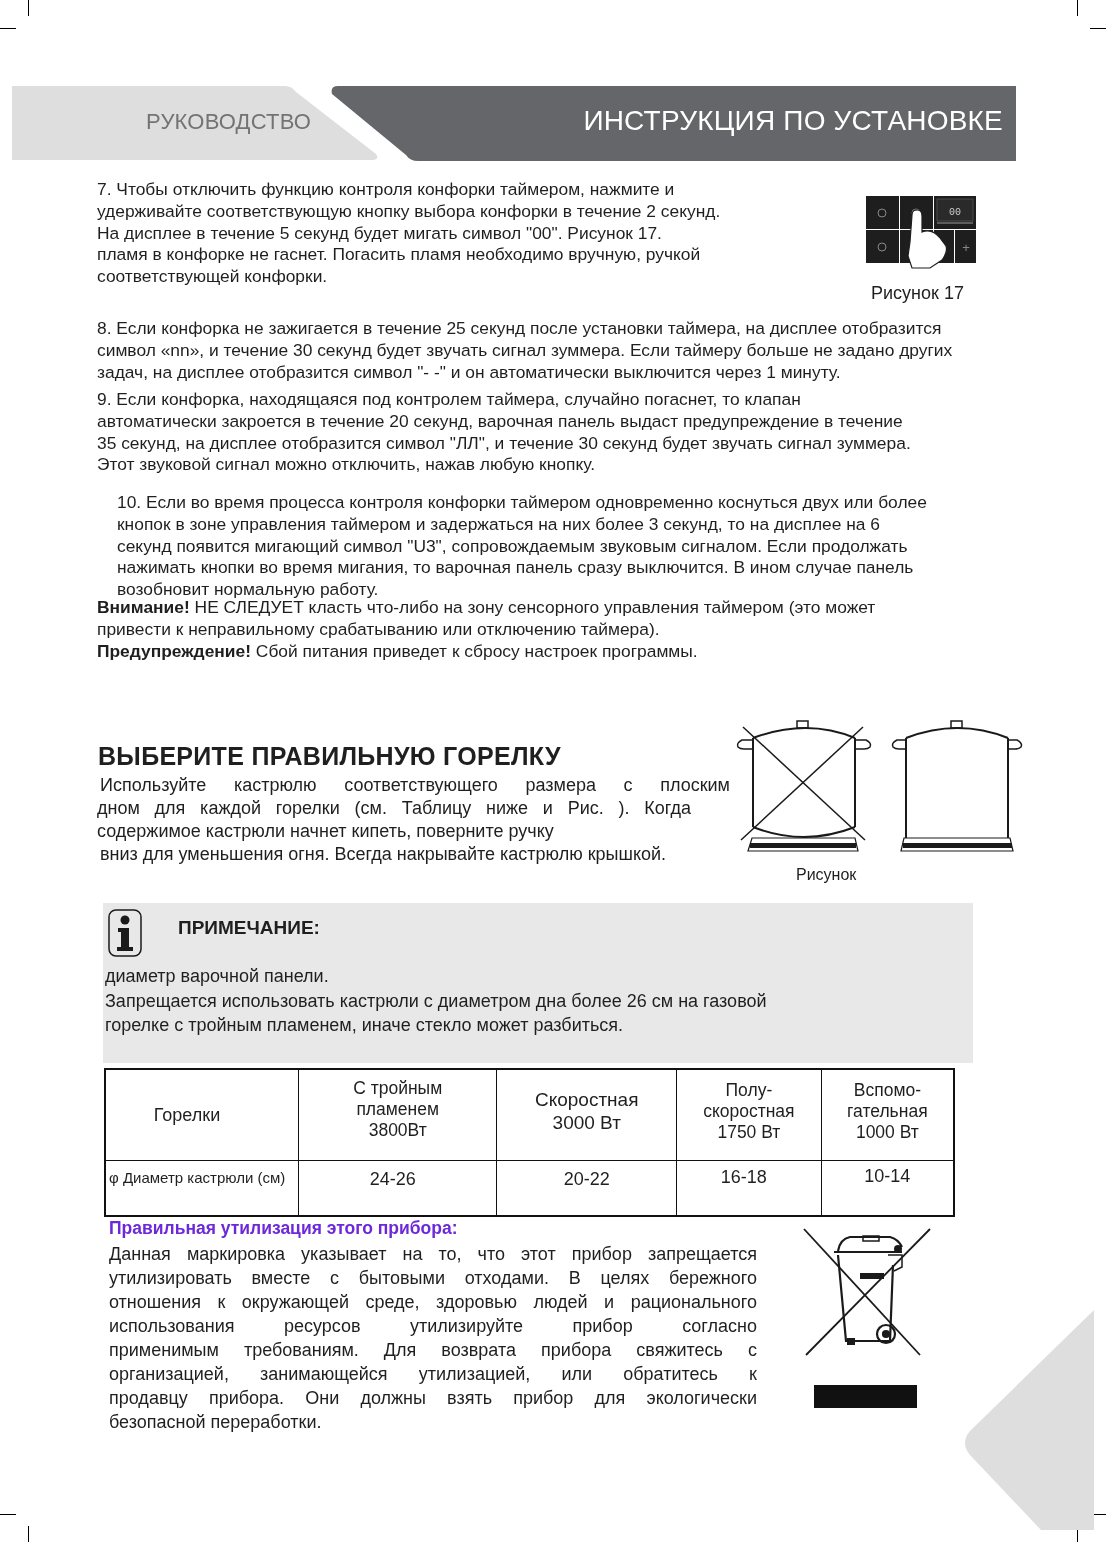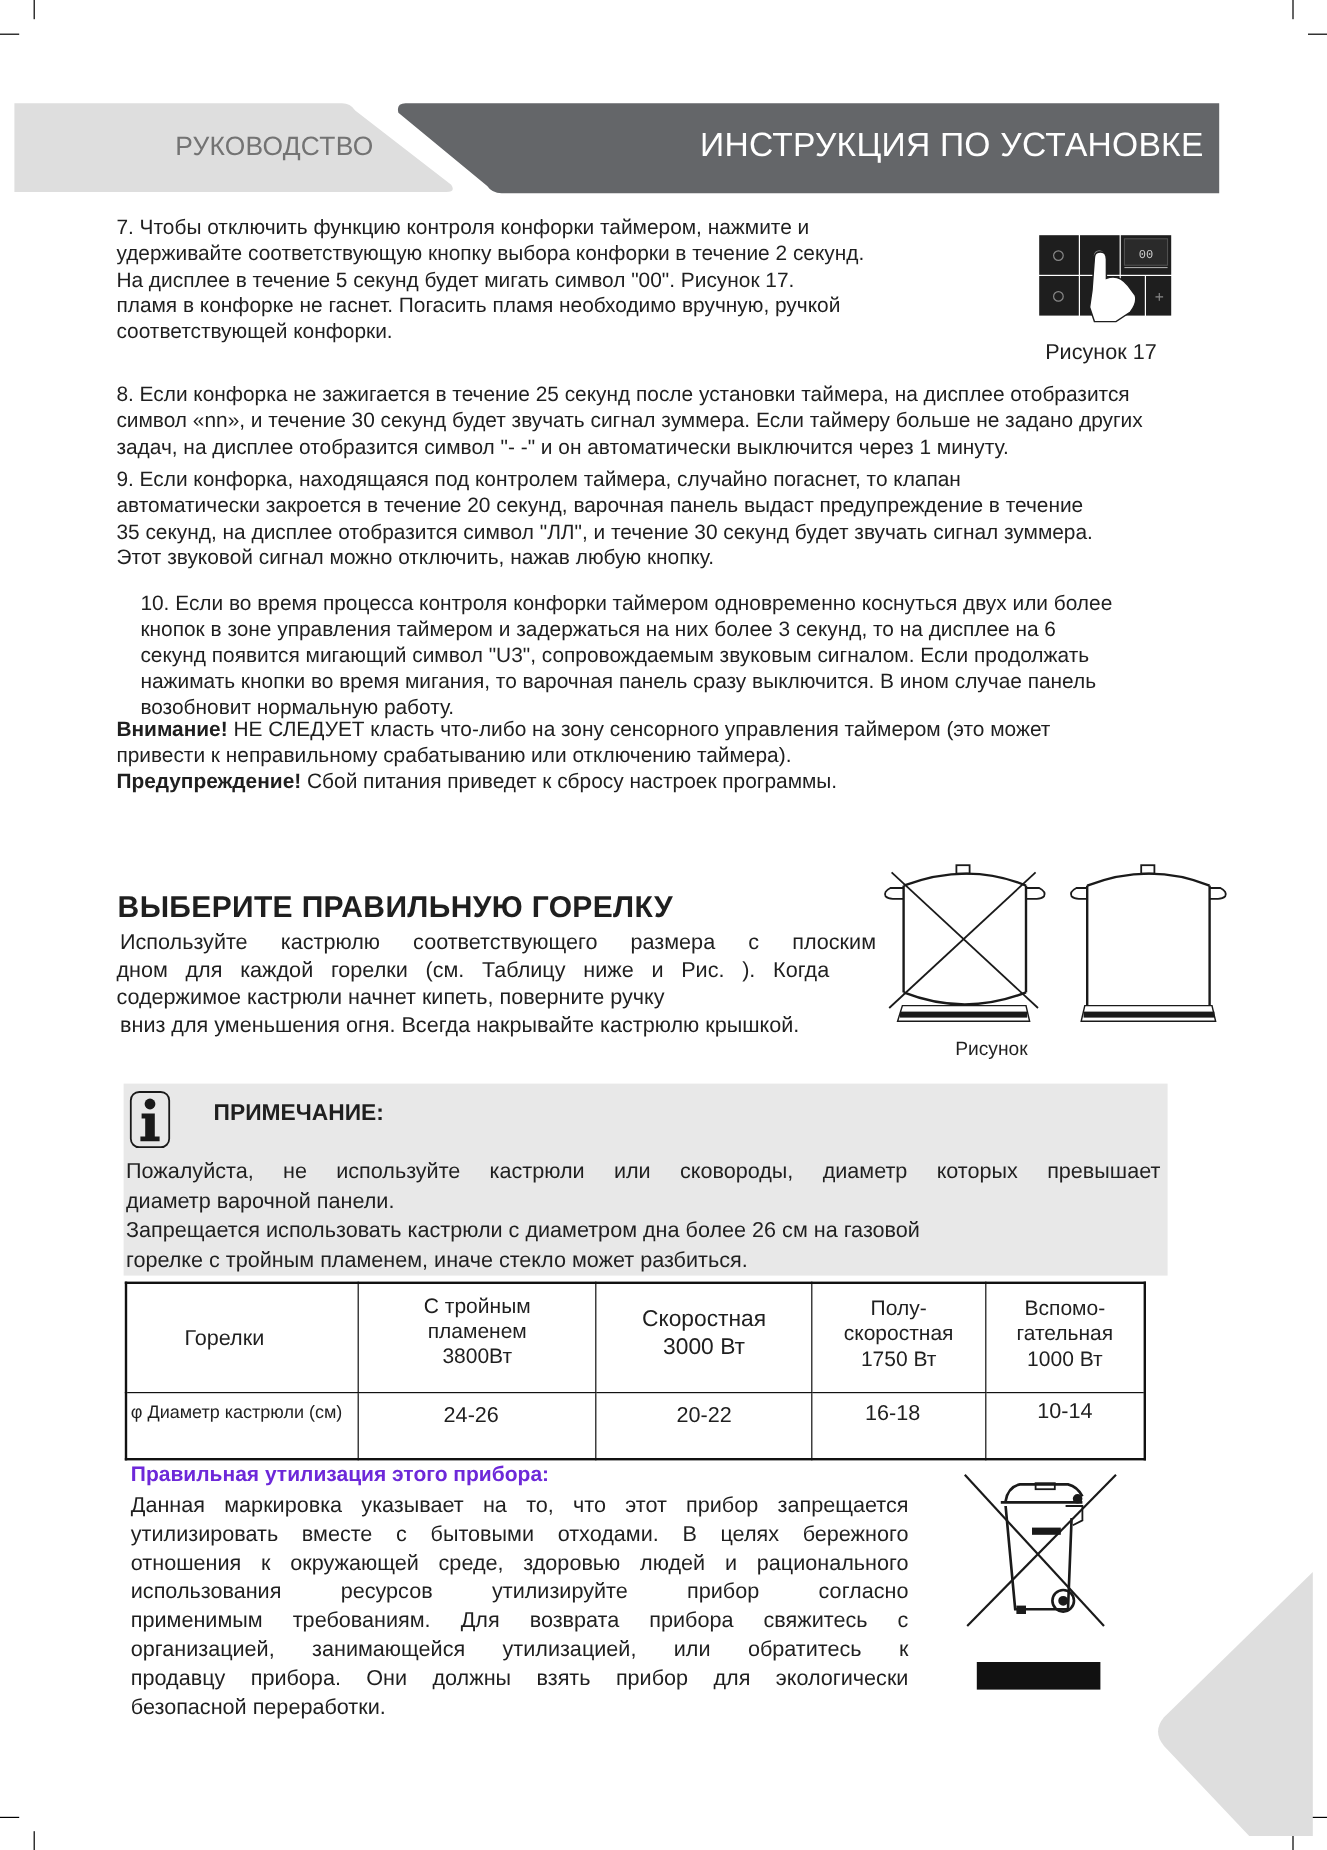--- a/index.html
+++ b/index.html
@@ -137,21 +137,20 @@
 <div class="caption" style="left:796px;top:866px;font-size:16px;">Рисунок</div>
 
 <div class="note-box"></div>
 <svg class="abs" style="left:107px;top:908px;" width="58" height="52">
   <rect x="2" y="2" width="32" height="46" rx="7" ry="7" fill="none" stroke="#1a1a1a" stroke-width="1.5"></rect>
   <circle cx="18" cy="12" r="4.5" fill="#1a1a1a"></circle>
   <path d="M11 20 L 22 20 L 22 39 L 26 39 L 26 43 L 10 43 L 10 39 L 14 39 L 14 24 L 11 24 Z" fill="#1a1a1a"></path>
 </svg>
 <div class="note-title">ПРИМЕЧАНИЕ:</div>
 <div class="para" style="left:105px;top:964px;width:862px;font-size:18px;line-height:24.5px;">
-  <div class="just">Пожалуйста, не используйте кастрюли или сковороды, диаметр которых превышает</div>
   <div>диаметр варочной панели.</div>
   <div>Запрещается использовать кастрюли с диаметром дна более 26 см на газовой</div>
   <div>горелке с тройным пламенем, иначе стекло может разбиться.</div>
 </div>
 
 <table class="burners">
   <colgroup>
     <col style="width:194px">
       <col style="width:199px">
       <col style="width:180px">

